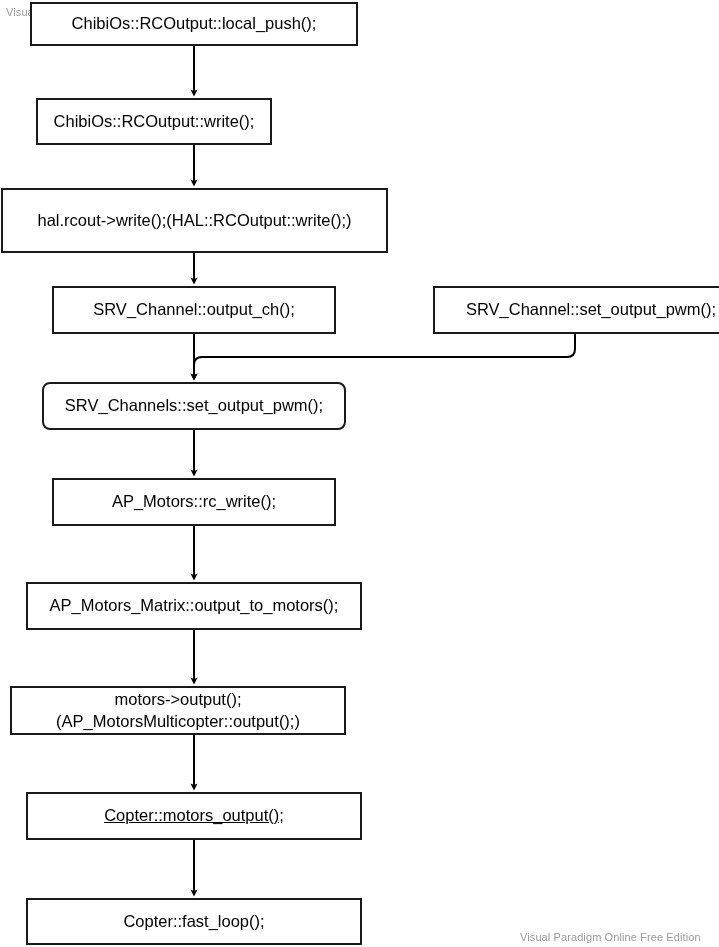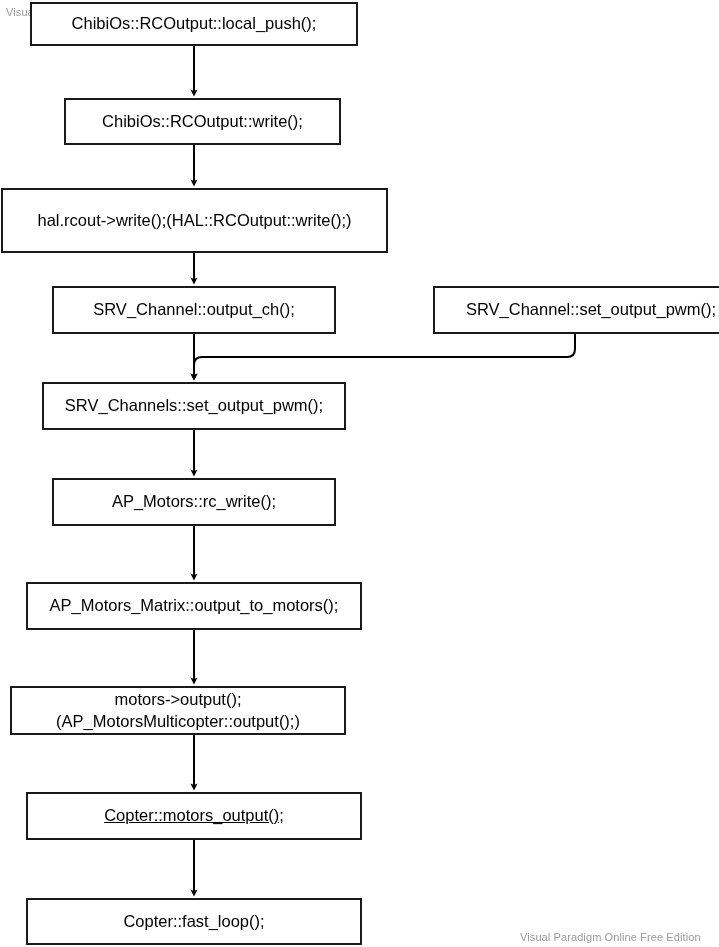--- a/index.html
+++ b/index.html
@@ -88,25 +88,25 @@
 
       <line x1="194" y1="630" x2="194" y2="681" marker-end="url(#arrowhead)"></line>
 
       <line x1="194" y1="735" x2="194" y2="787" marker-end="url(#arrowhead)"></line>
 
       <line x1="194" y1="840" x2="194" y2="893" marker-end="url(#arrowhead)"></line>
     </g>
   </svg>
 
   <div class="node" style="left: 30px; top: 2px; width: 328px; height: 44px;">ChibiOs::RCOutput::local_push();</div>
-  <div class="node" style="left: 64px; top: 98px; width: 277px; height: 47px; text-align: center;">ChibiOs::RCOutput::write();</div>
+  <div class="node" style="left: 36px; top: 98px; width: 236px; height: 47px; text-align: center;">ChibiOs::RCOutput::write();</div>
   <div class="node" style="left: 1px; top: 188px; width: 387px; height: 65px;">hal.rcout-&gt;write();(HAL::RCOutput::write();)</div>
   <div class="node" style="left: 52px; top: 286px; width: 284px; height: 48px;">SRV_Channel::output_ch();</div>
   <div class="node" style="left: 433px; top: 286px; width: 316px; height: 48px;">SRV_Channel::set_output_pwm();</div>
-  <div class="node" style="left: 42px; top: 382px; width: 304px; height: 48px;">SRV_Channels::set_output_pwm();</div>
+  <div class="node" style="left: 42px; top: 382px; width: 304px; height: 48px; border-radius: 8px;">SRV_Channels::set_output_pwm();</div>
   <div class="node" style="left: 52px; top: 478px; width: 284px; height: 48px;">AP_Motors::rc_write();</div>
   <div class="node" style="left: 26px; top: 582px; width: 336px; height: 48px;">AP_Motors_Matrix::output_to_motors();</div>
   <div class="node" style="left: 10px; top: 686px; width: 336px; height: 49px;">motors-&gt;output();
 (AP_MotorsMulticopter::output();)</div>
   <div class="node" style="left: 26px; top: 792px; width: 336px; height: 48px; text-decoration: underline;">Copter::motors_output();</div>
   <div class="node" style="left: 26px; top: 898px; width: 336px; height: 47px;">Copter::fast_loop();</div>
 
   <div class="watermark wm-bottom">Visual Paradigm Online Free Edition</div>
 
 </div>

